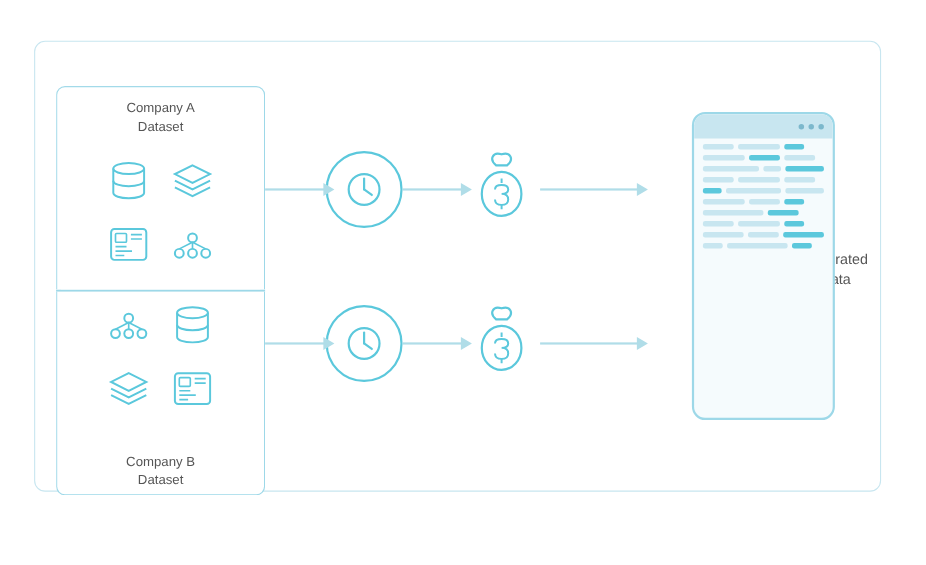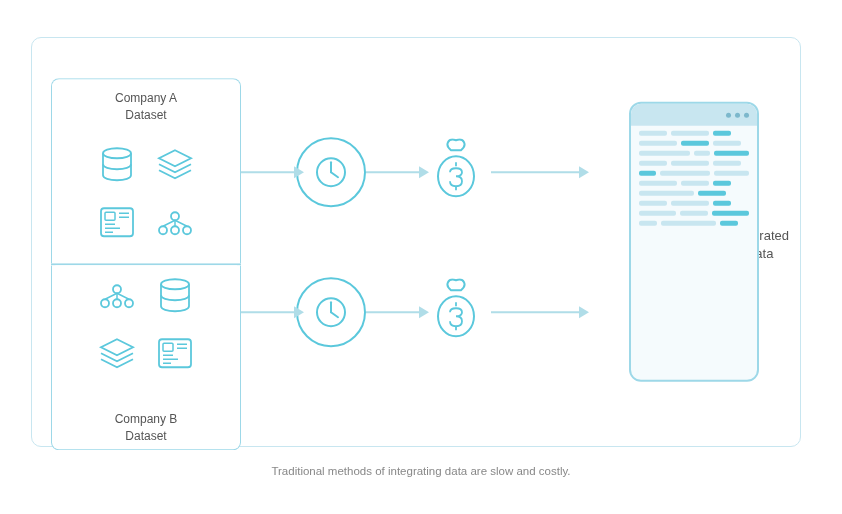--- a/index.html
+++ b/index.html
@@ -452,14 +452,13 @@
           </div>
         </div>
       </div>
       <div class="integrated-label">
         <span>Integrated</span><br>
         <span>Data</span>
       </div>
     </div>
   </div>
 
-  <div class="caption">Traditional methods of integrating data are slow and costly.</div>
 </div>
 
 </body></html>

